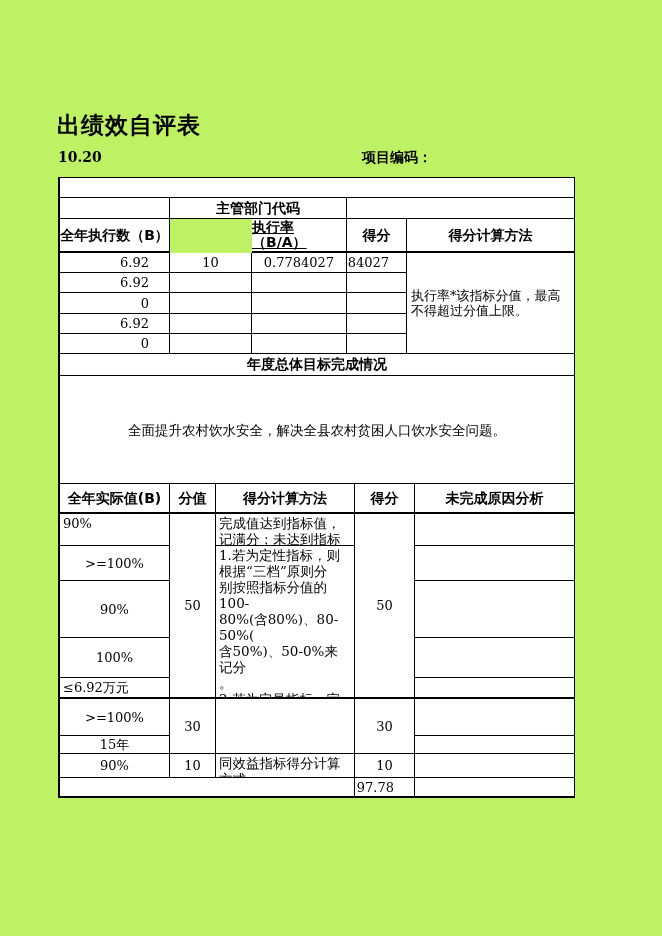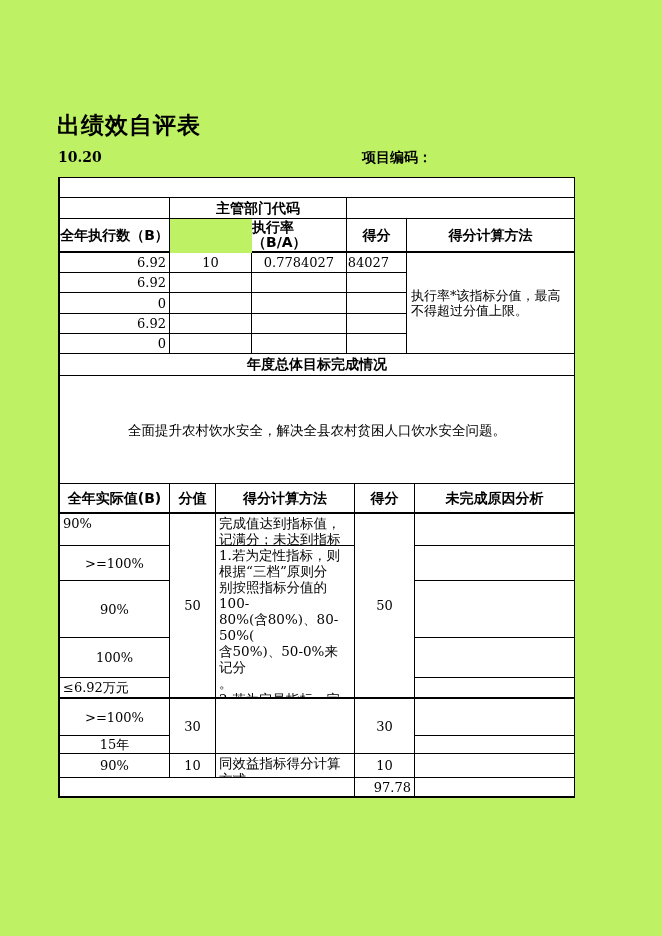--- a/index.html
+++ b/index.html
@@ -22,21 +22,21 @@
     border-top:1px solid #000;border-left:2px solid #000;box-sizing:content-box;
   }
   .c{
     position:absolute;box-sizing:border-box;
     border-right:1px solid #000;border-bottom:1px solid #000;
     display:flex;align-items:center;justify-content:center;
     font-size:13px;line-height:15px;overflow:hidden;background:#fff;
   }
   .b{font-weight:bold;font-family:"DejaVu Sans","Liberation Sans",sans-serif;font-size:14px;}
   .l{justify-content:flex-start;padding-left:3px;}
-  .r{justify-content:flex-end;padding-right:3px;}
+  .r{justify-content:flex-end;padding-right:20px;}
   .t{align-items:flex-start;}
   .blk{display:block;text-align:left;padding:1px 3px;}
   .pre{white-space:pre-line;}
   .sm{font-size:13.5px;line-height:16px;}
   .thick{border-bottom-width:2px;}
   .note{justify-content:flex-start;text-align:left;padding:0 4px;}
 </style>
 </head>
 <body>
 
@@ -48,21 +48,21 @@
 
   <div class="sheet">
 
     <div class="c" style="left:0;top:0;width:515px;height:20px;"></div>
 
     <div class="c" style="left:0;top:20px;width:110px;height:21px;"></div>
     <div class="c b" style="left:110px;top:20px;width:177px;height:21px;">主管部门代码</div>
     <div class="c" style="left:287px;top:20px;width:228px;height:21px;"></div>
 
     <div class="c b thick" style="left:0;top:41px;width:110px;height:34px;">全年执行数（B）</div>
-    <div class="c b thick" style="left:192px;top:41px;width:95px;height:34px;">执行率（B/A）</div>
+    <div class="c b thick" style="left:192px;top:41px;width:95px;height:34px;text-decoration:underline;">执行率（B/A）</div>
     <div class="c b thick" style="left:287px;top:41px;width:60px;height:34px;">得分</div>
     <div class="c b thick" style="left:347px;top:41px;width:168px;height:34px;">得分计算方法</div>
 
     <div class="c r" style="left:0;top:75px;width:110px;height:20px;">6.92</div>
     <div class="c" style="left:110px;top:75px;width:82px;height:20px;">10</div>
     <div class="c" style="left:192px;top:75px;width:95px;height:20px;">0.7784027</div>
     <div class="c r" style="left:287px;top:75px;width:60px;height:20px;padding-right:17px;">7.784027</div>
 
     <div class="c r" style="left:0;top:95px;width:110px;height:20px;">6.92</div>
     <div class="c" style="left:110px;top:95px;width:82px;height:20px;"></div>

